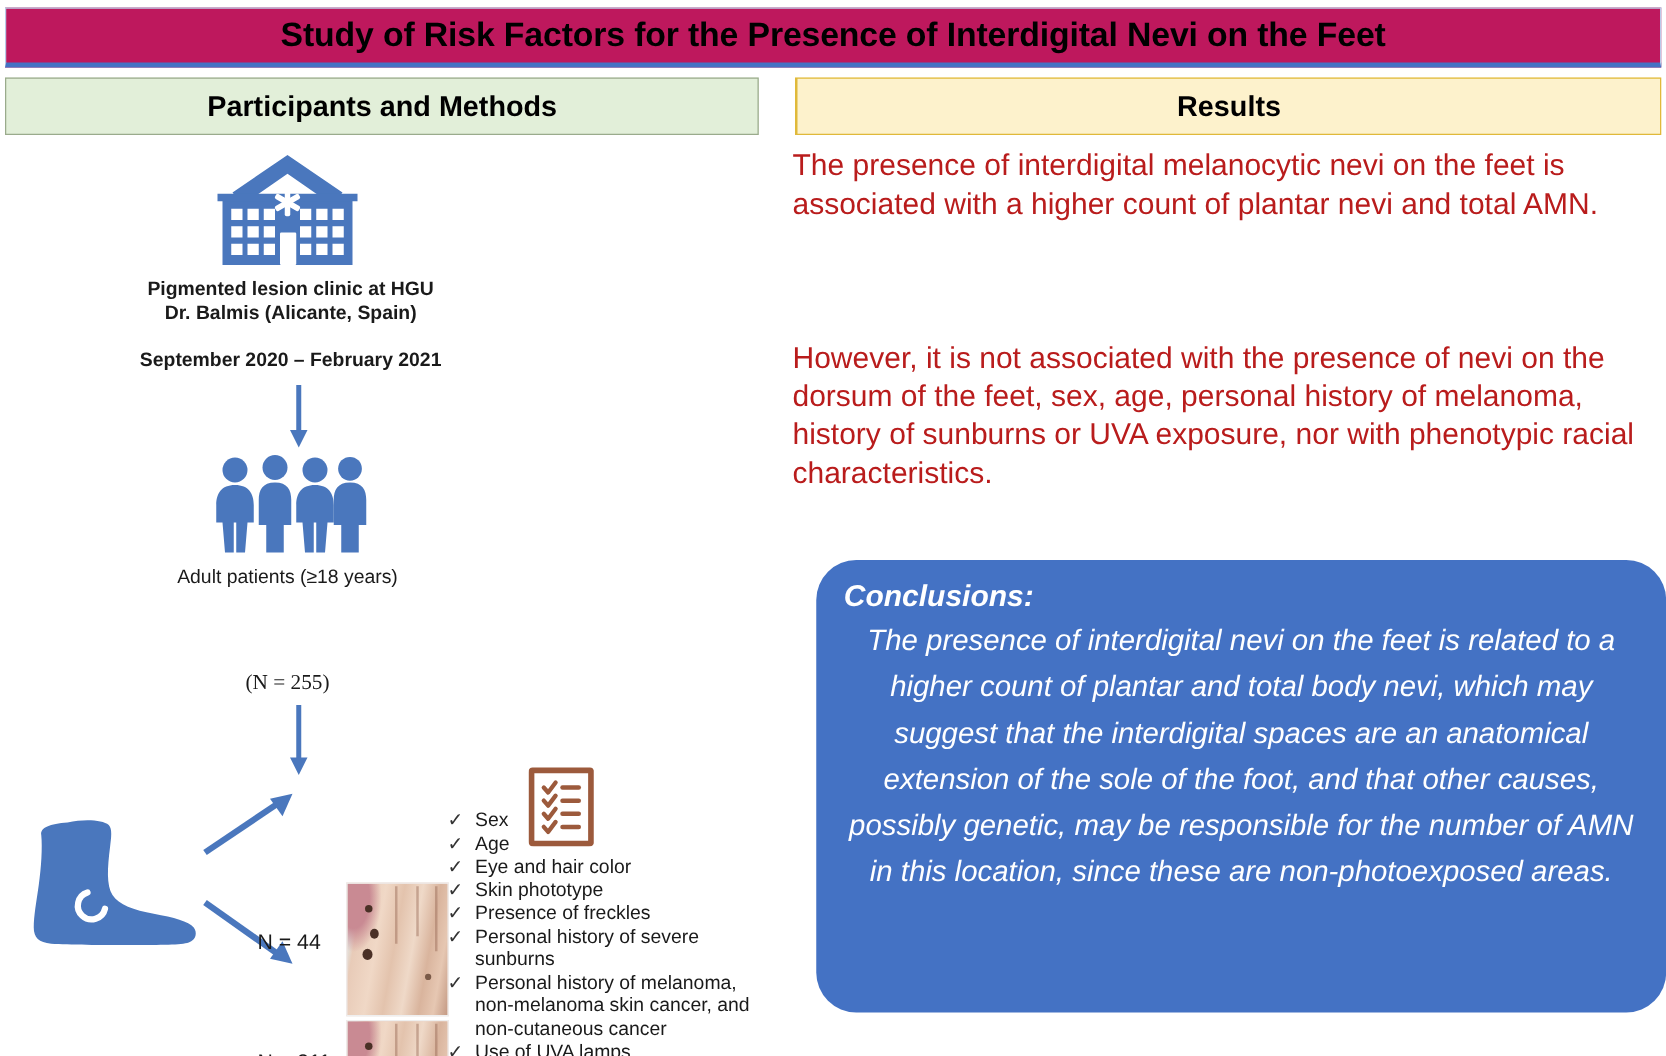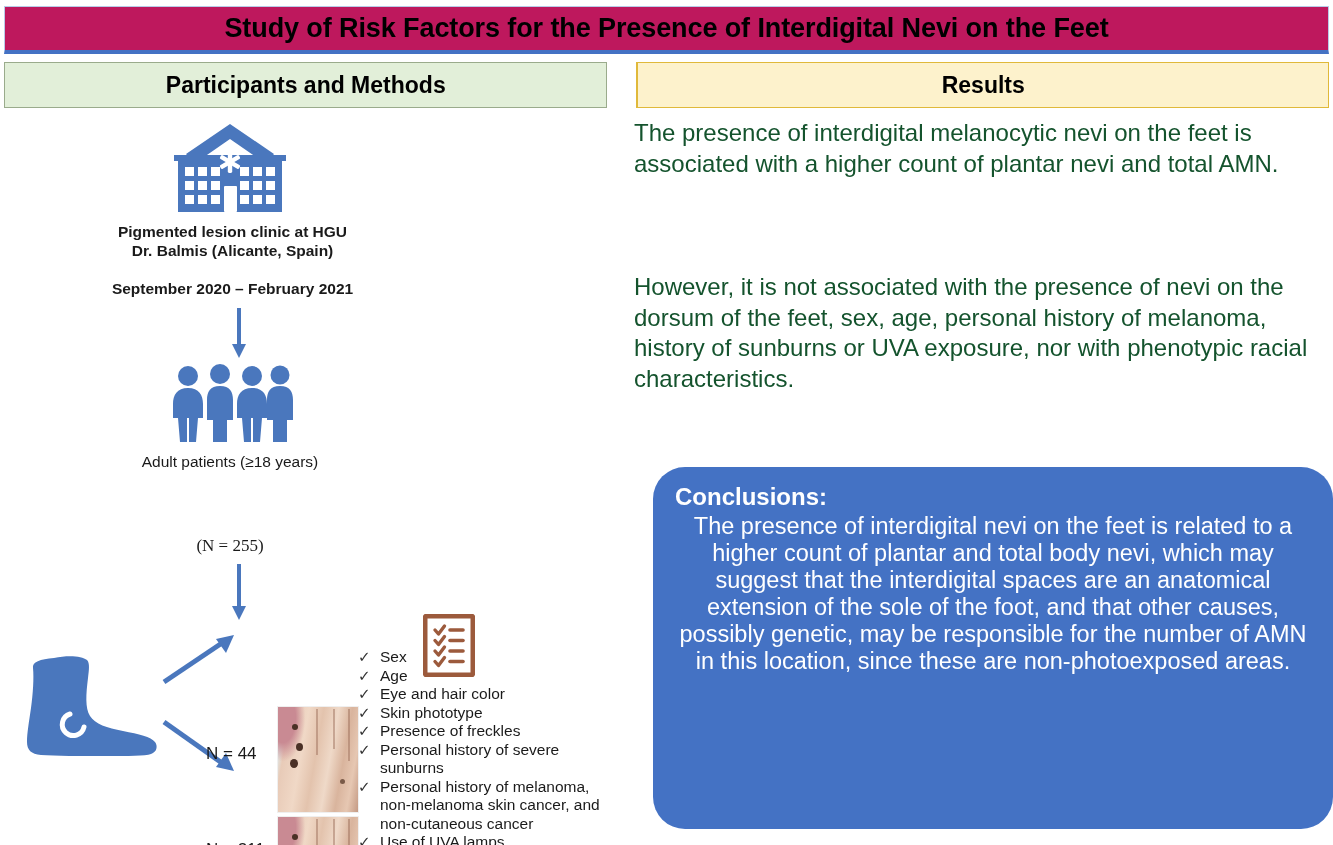--- a/index.html
+++ b/index.html
@@ -90,32 +90,32 @@
     display:flex;align-items:flex-start;font-size:15.5px;line-height:18.5px;
     color:#1a1a1a;margin-bottom:0px;
   }
   .check-item .tick{width:22px;flex:0 0 22px;color:#333;font-size:15px;line-height:18.5px;}
   .check-item .ctext{flex:1 1 auto;}
   .ci-0 .ctext,.ci-1 .ctext{max-width:60px;}
 
   
   .results-para{
     position:absolute;left:9px;width:700px;
-    font-size:24px;line-height:30.5px;color:#14532d;
+    font-size:24px;line-height:30.5px;color:#b91c1c;
   }
   .para-1{top:6px;}
   .para-2{top:160px;}
 
   .conclusions{
-    position:absolute;left:28px;top:355px;width:680px;height:362px;
+    position:absolute;left:28px;top:336px;width:680px;height:362px;
     background:#4472c4;border-radius:32px;box-sizing:border-box;
-    padding:14px 22px 10px 22px;color:#ffffff;
+    padding:14px 22px 10px 22px;color:#ffffff;font-style:italic;
   }
   .conc-title{font-size:24px;font-weight:bold;line-height:31px;margin-bottom:1px;}
-  .conc-body{font-size:23.5px;line-height:27px;text-align:center;}
+  .conc-body{font-size:23.5px;line-height:37px;text-align:center;}
 </style>
 </head>
 <body>
 
 <div class="canvas">
 
   <div class="title-band">
     <span class="title-text">Study of Risk Factors for the Presence of Interdigital Nevi on the Feet</span>
   </div>
 

